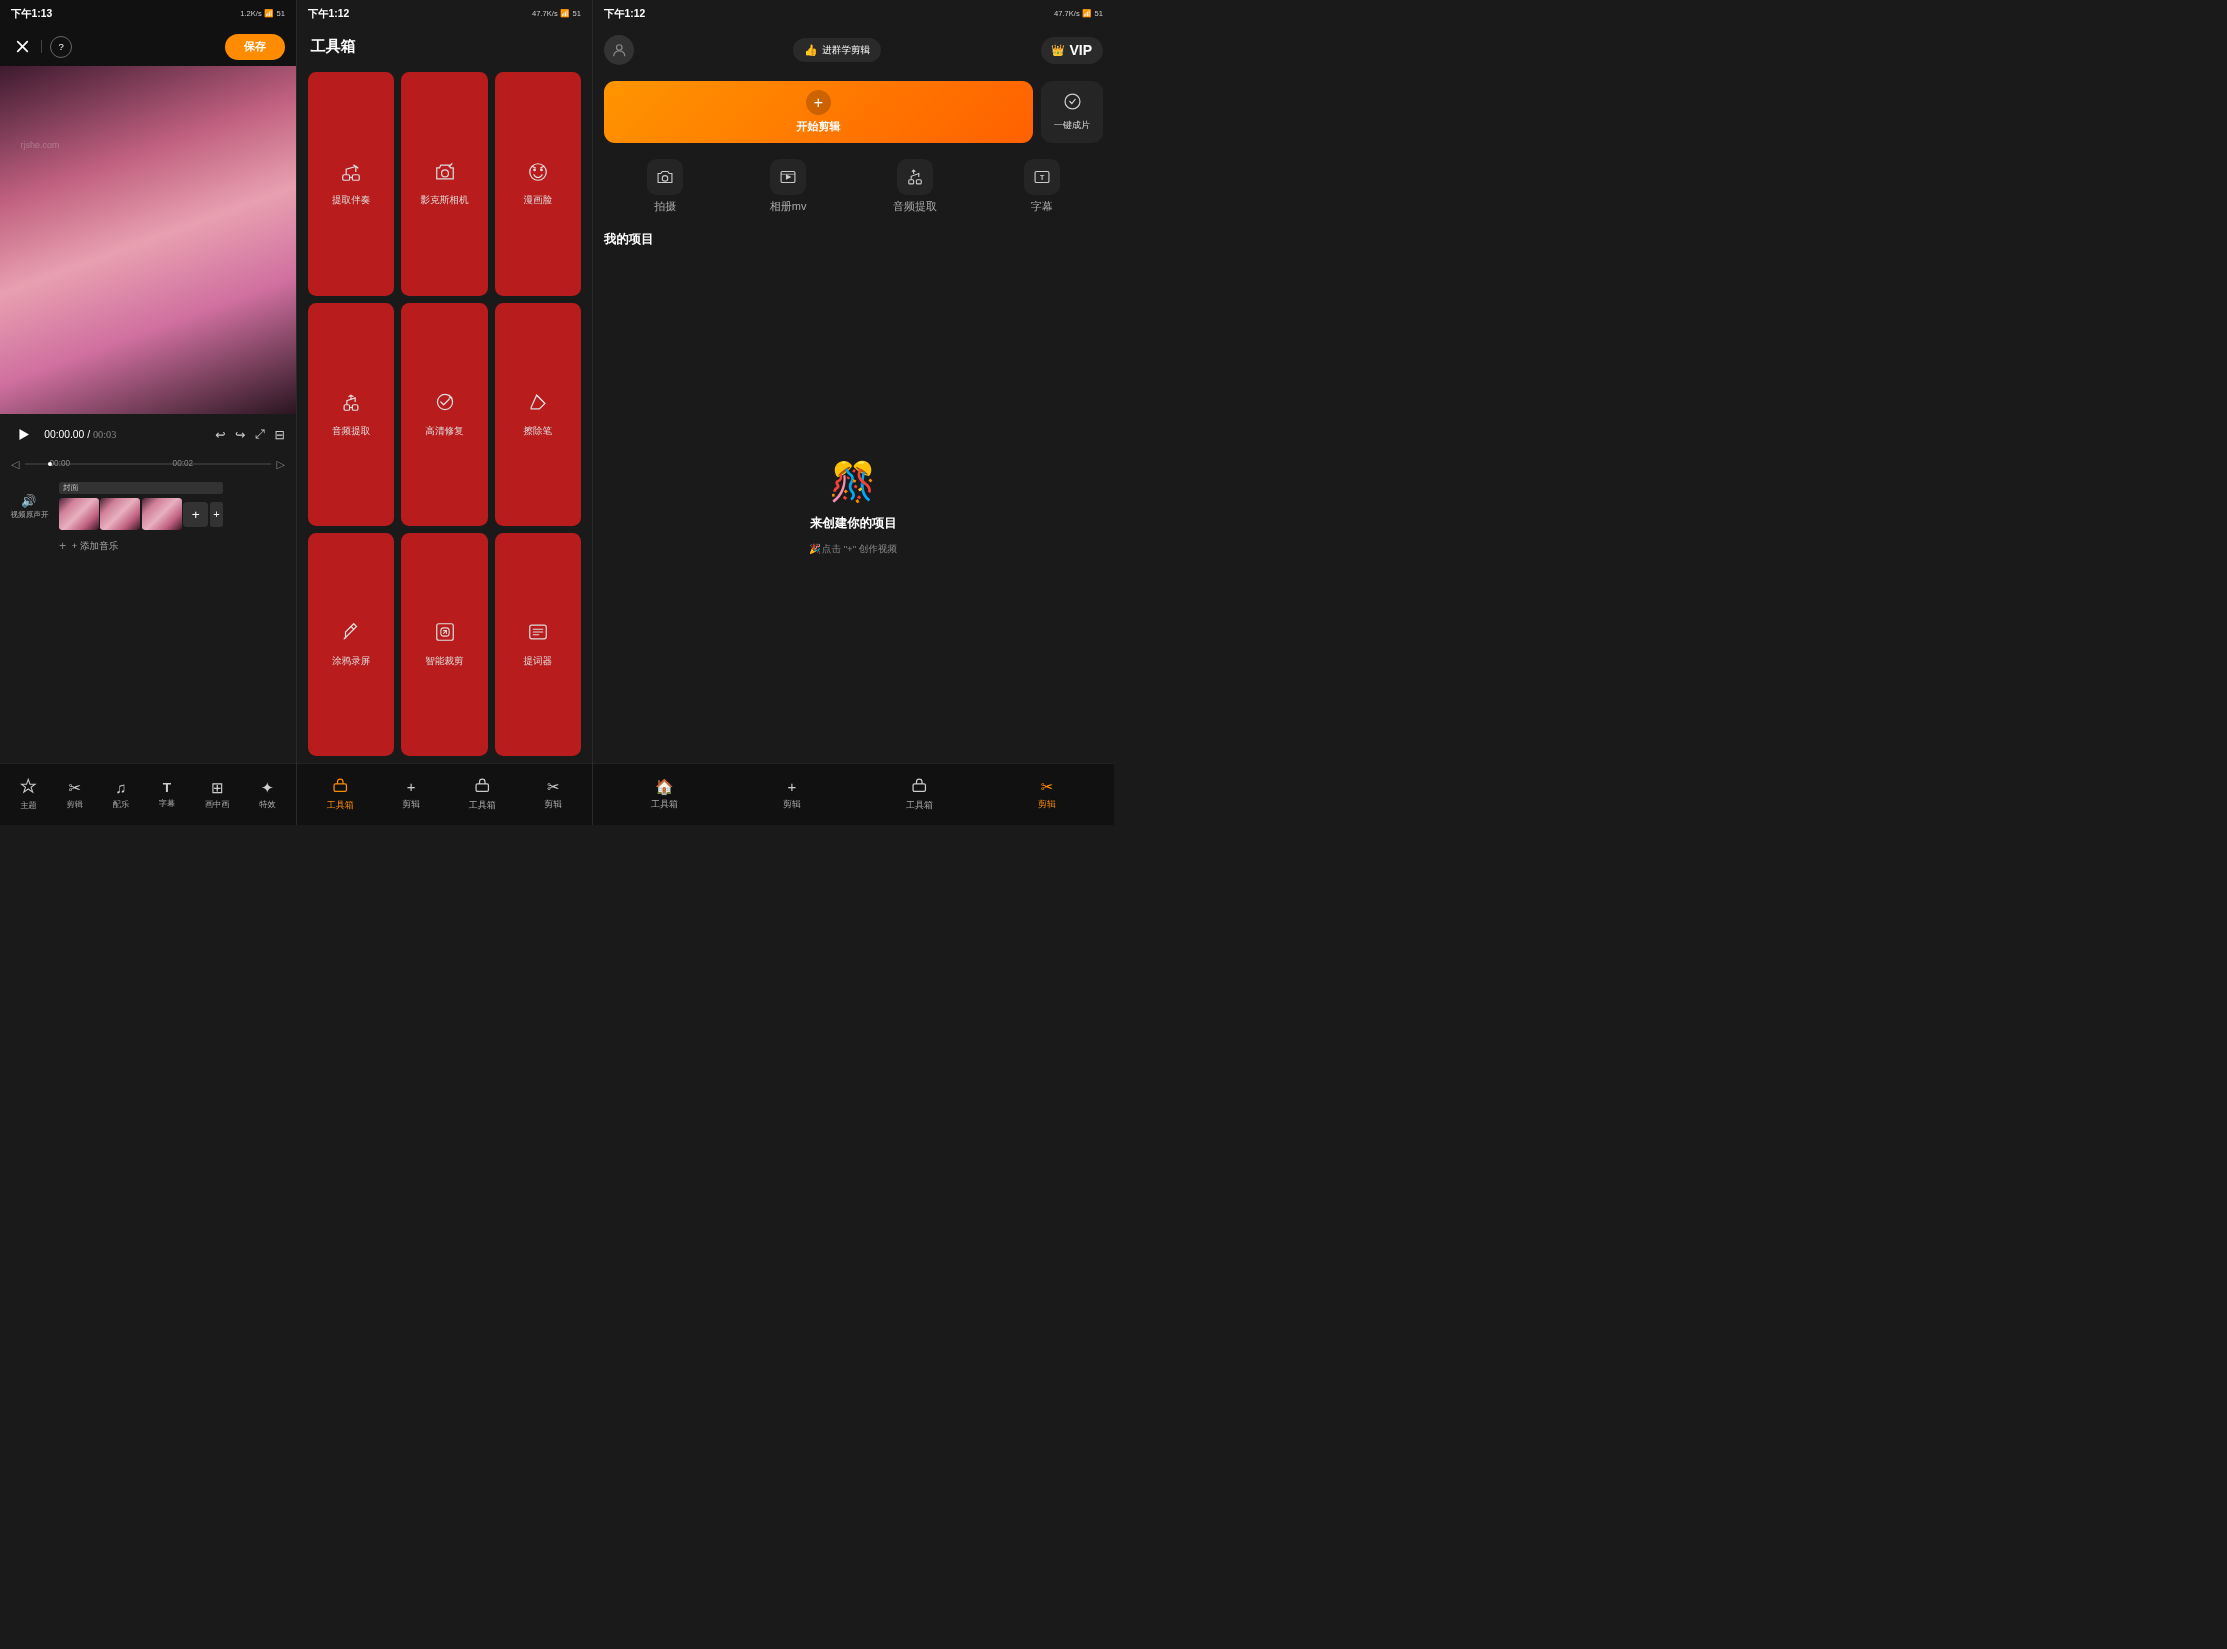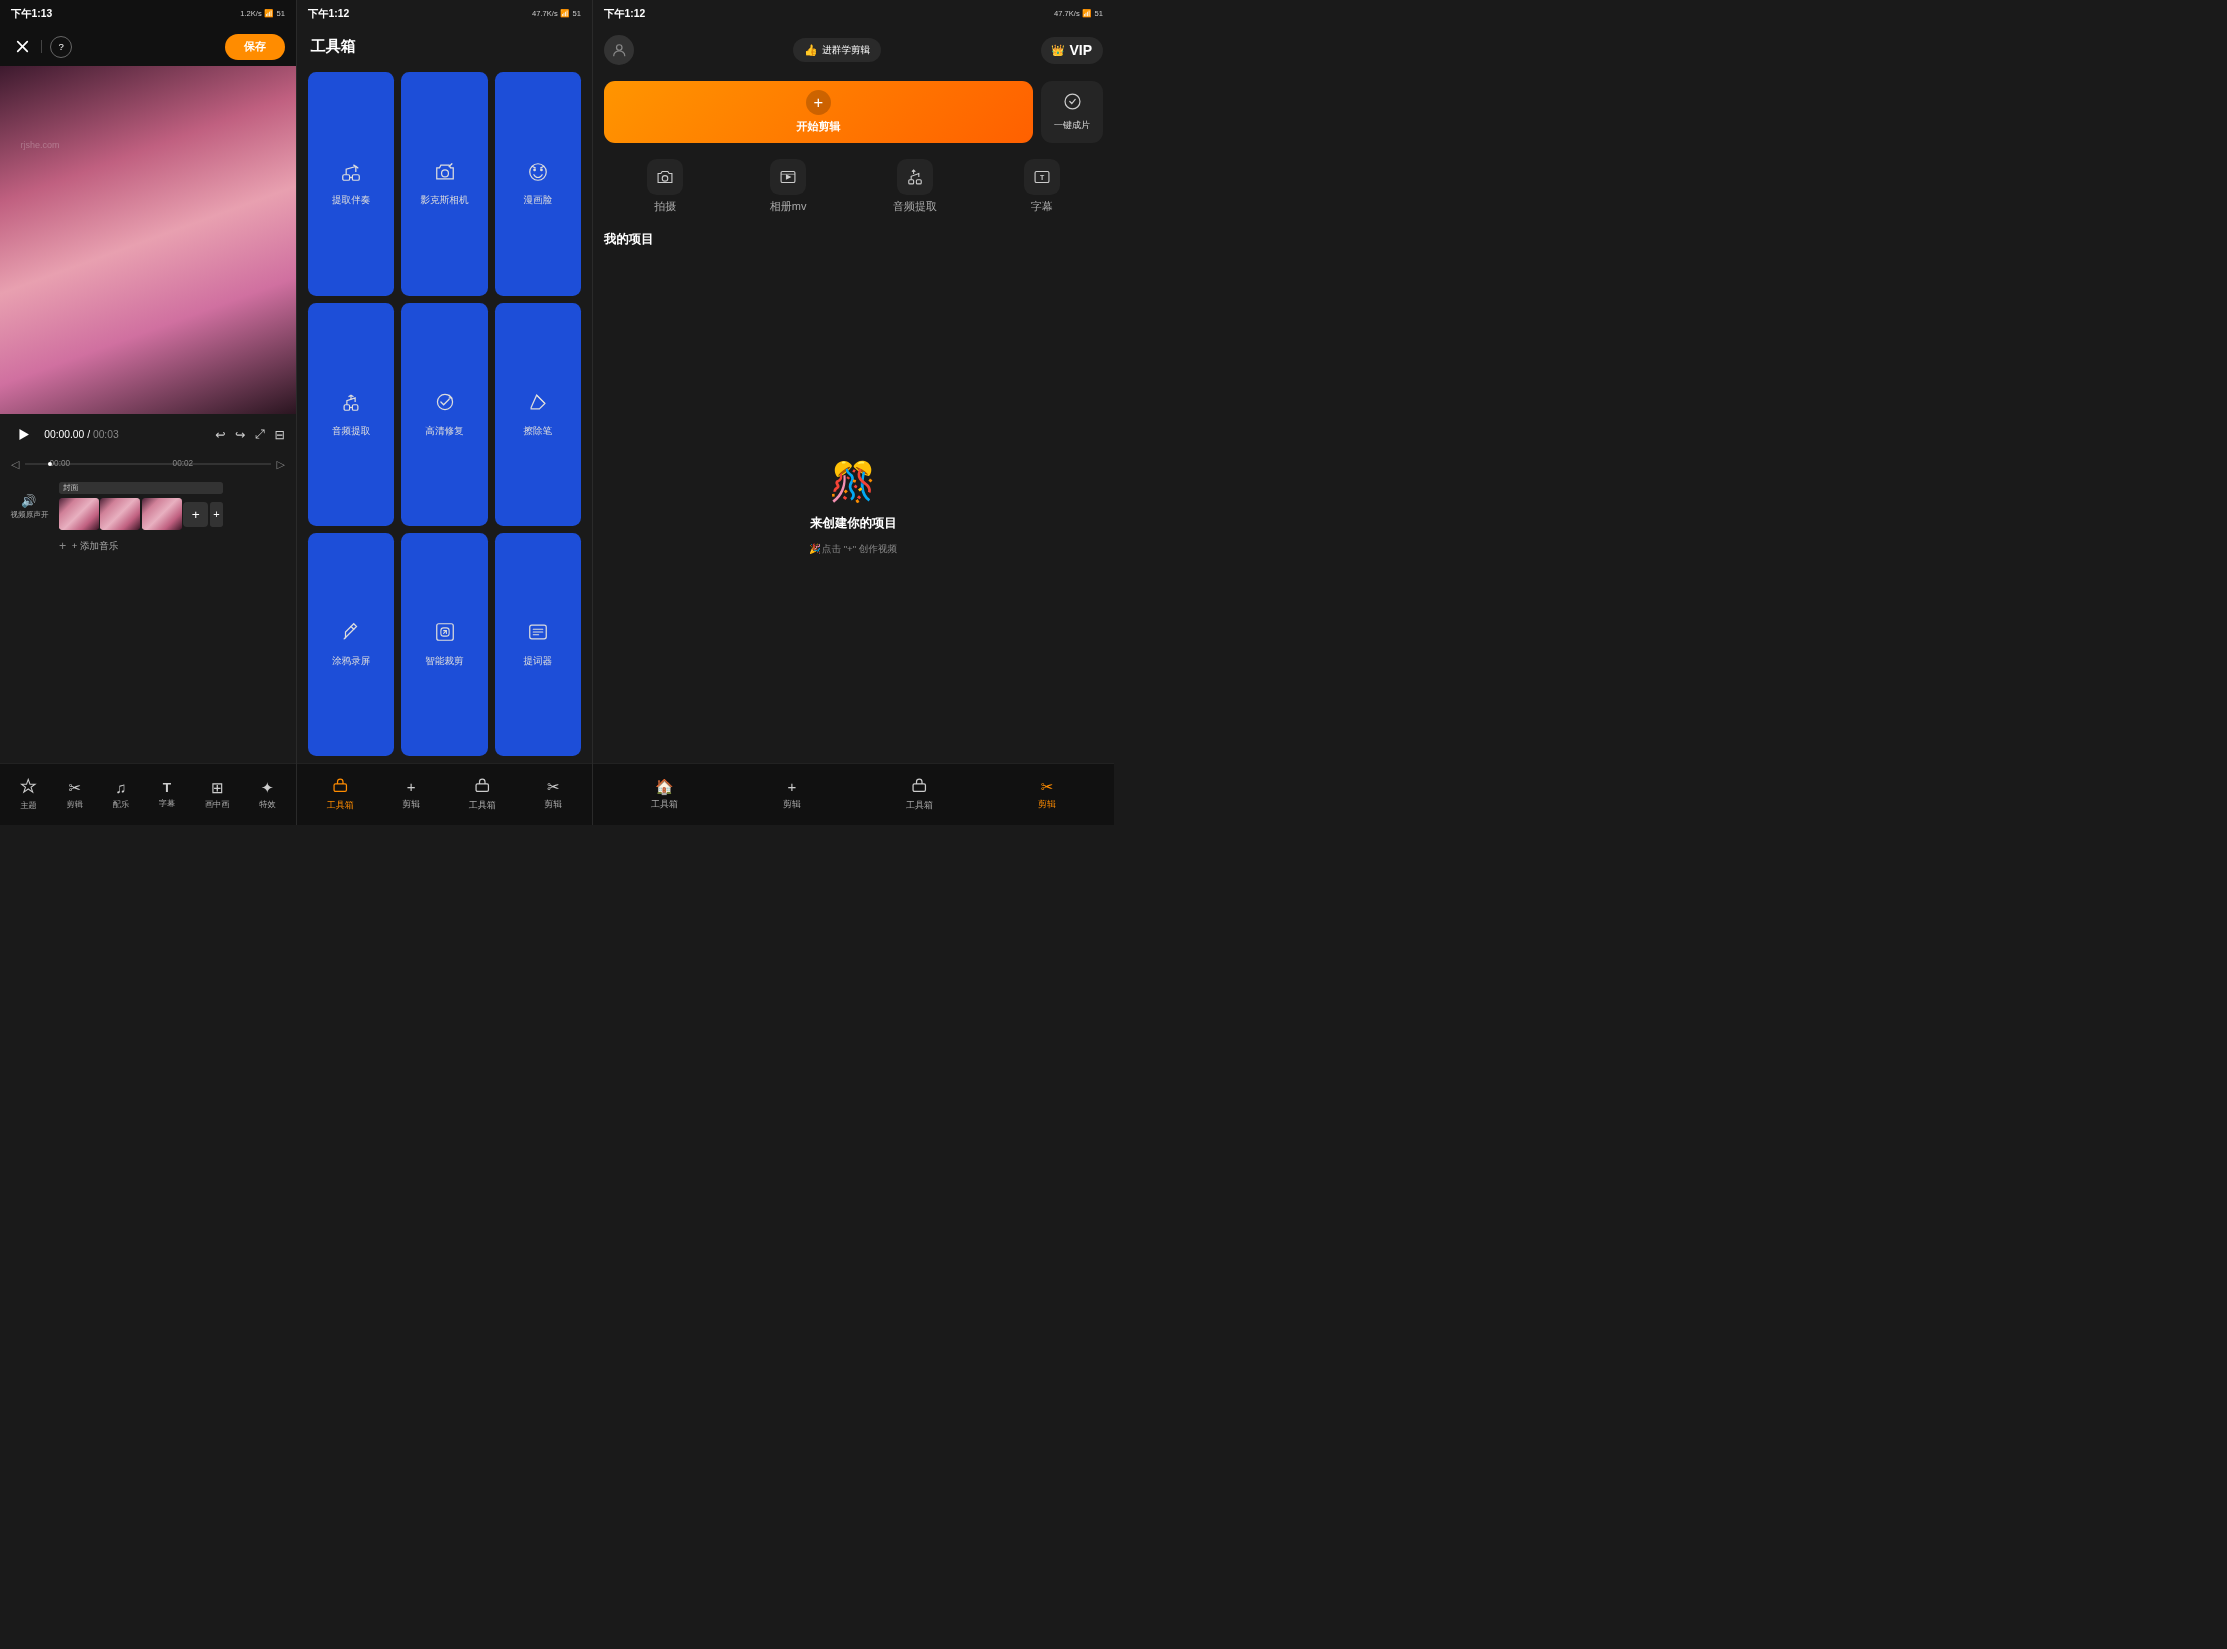--- a/index.html
+++ b/index.html
@@ -88,21 +88,21 @@
       height: 41px;
       background: #1a1a1a;
       display: flex;
       align-items: center;
       padding: 0 11px;
       gap: 8.2px;
     }
     .play-btn { width: 25px; height: 25px; display: flex; align-items: center; justify-content: center; color: #fff; font-size: 13.7px; }
     .time-display { color: #fff; font-size: 10.3px; font-weight: 500; }
     .time-current { color: #fff; }
-    .time-total { color: #888; }
+    .time-total { color: #888; font-family: Liberation Serif, serif; }
     .ctrl-icons { display: flex; gap: 9.6px; margin-left: auto; }
     .ctrl-icon { color: #ccc; font-size: 12.4px; cursor: pointer; }
 
     .timeline-ruler {
       height: 19px;
       background: #1a1a1a;
       display: flex;
       align-items: center;
       padding: 0 11px;
       gap: 0;
@@ -271,21 +271,21 @@
     }
 
     .toolbox-grid {
       display: grid;
       grid-template-columns: repeat(3, 1fr);
       gap: 6.9px;
       padding: 6.9px 11px;
       flex: 1;
     }
     .tool-card {
-      background: #1d4ed8;
+      background: #b91c1c;
       border-radius: 8.2px;
       display: flex;
       flex-direction: column;
       align-items: center;
       justify-content: center;
       gap: 6.9px;
       padding: 13.7px 5.5px;
       cursor: pointer;
       min-height: 76px;
     }

